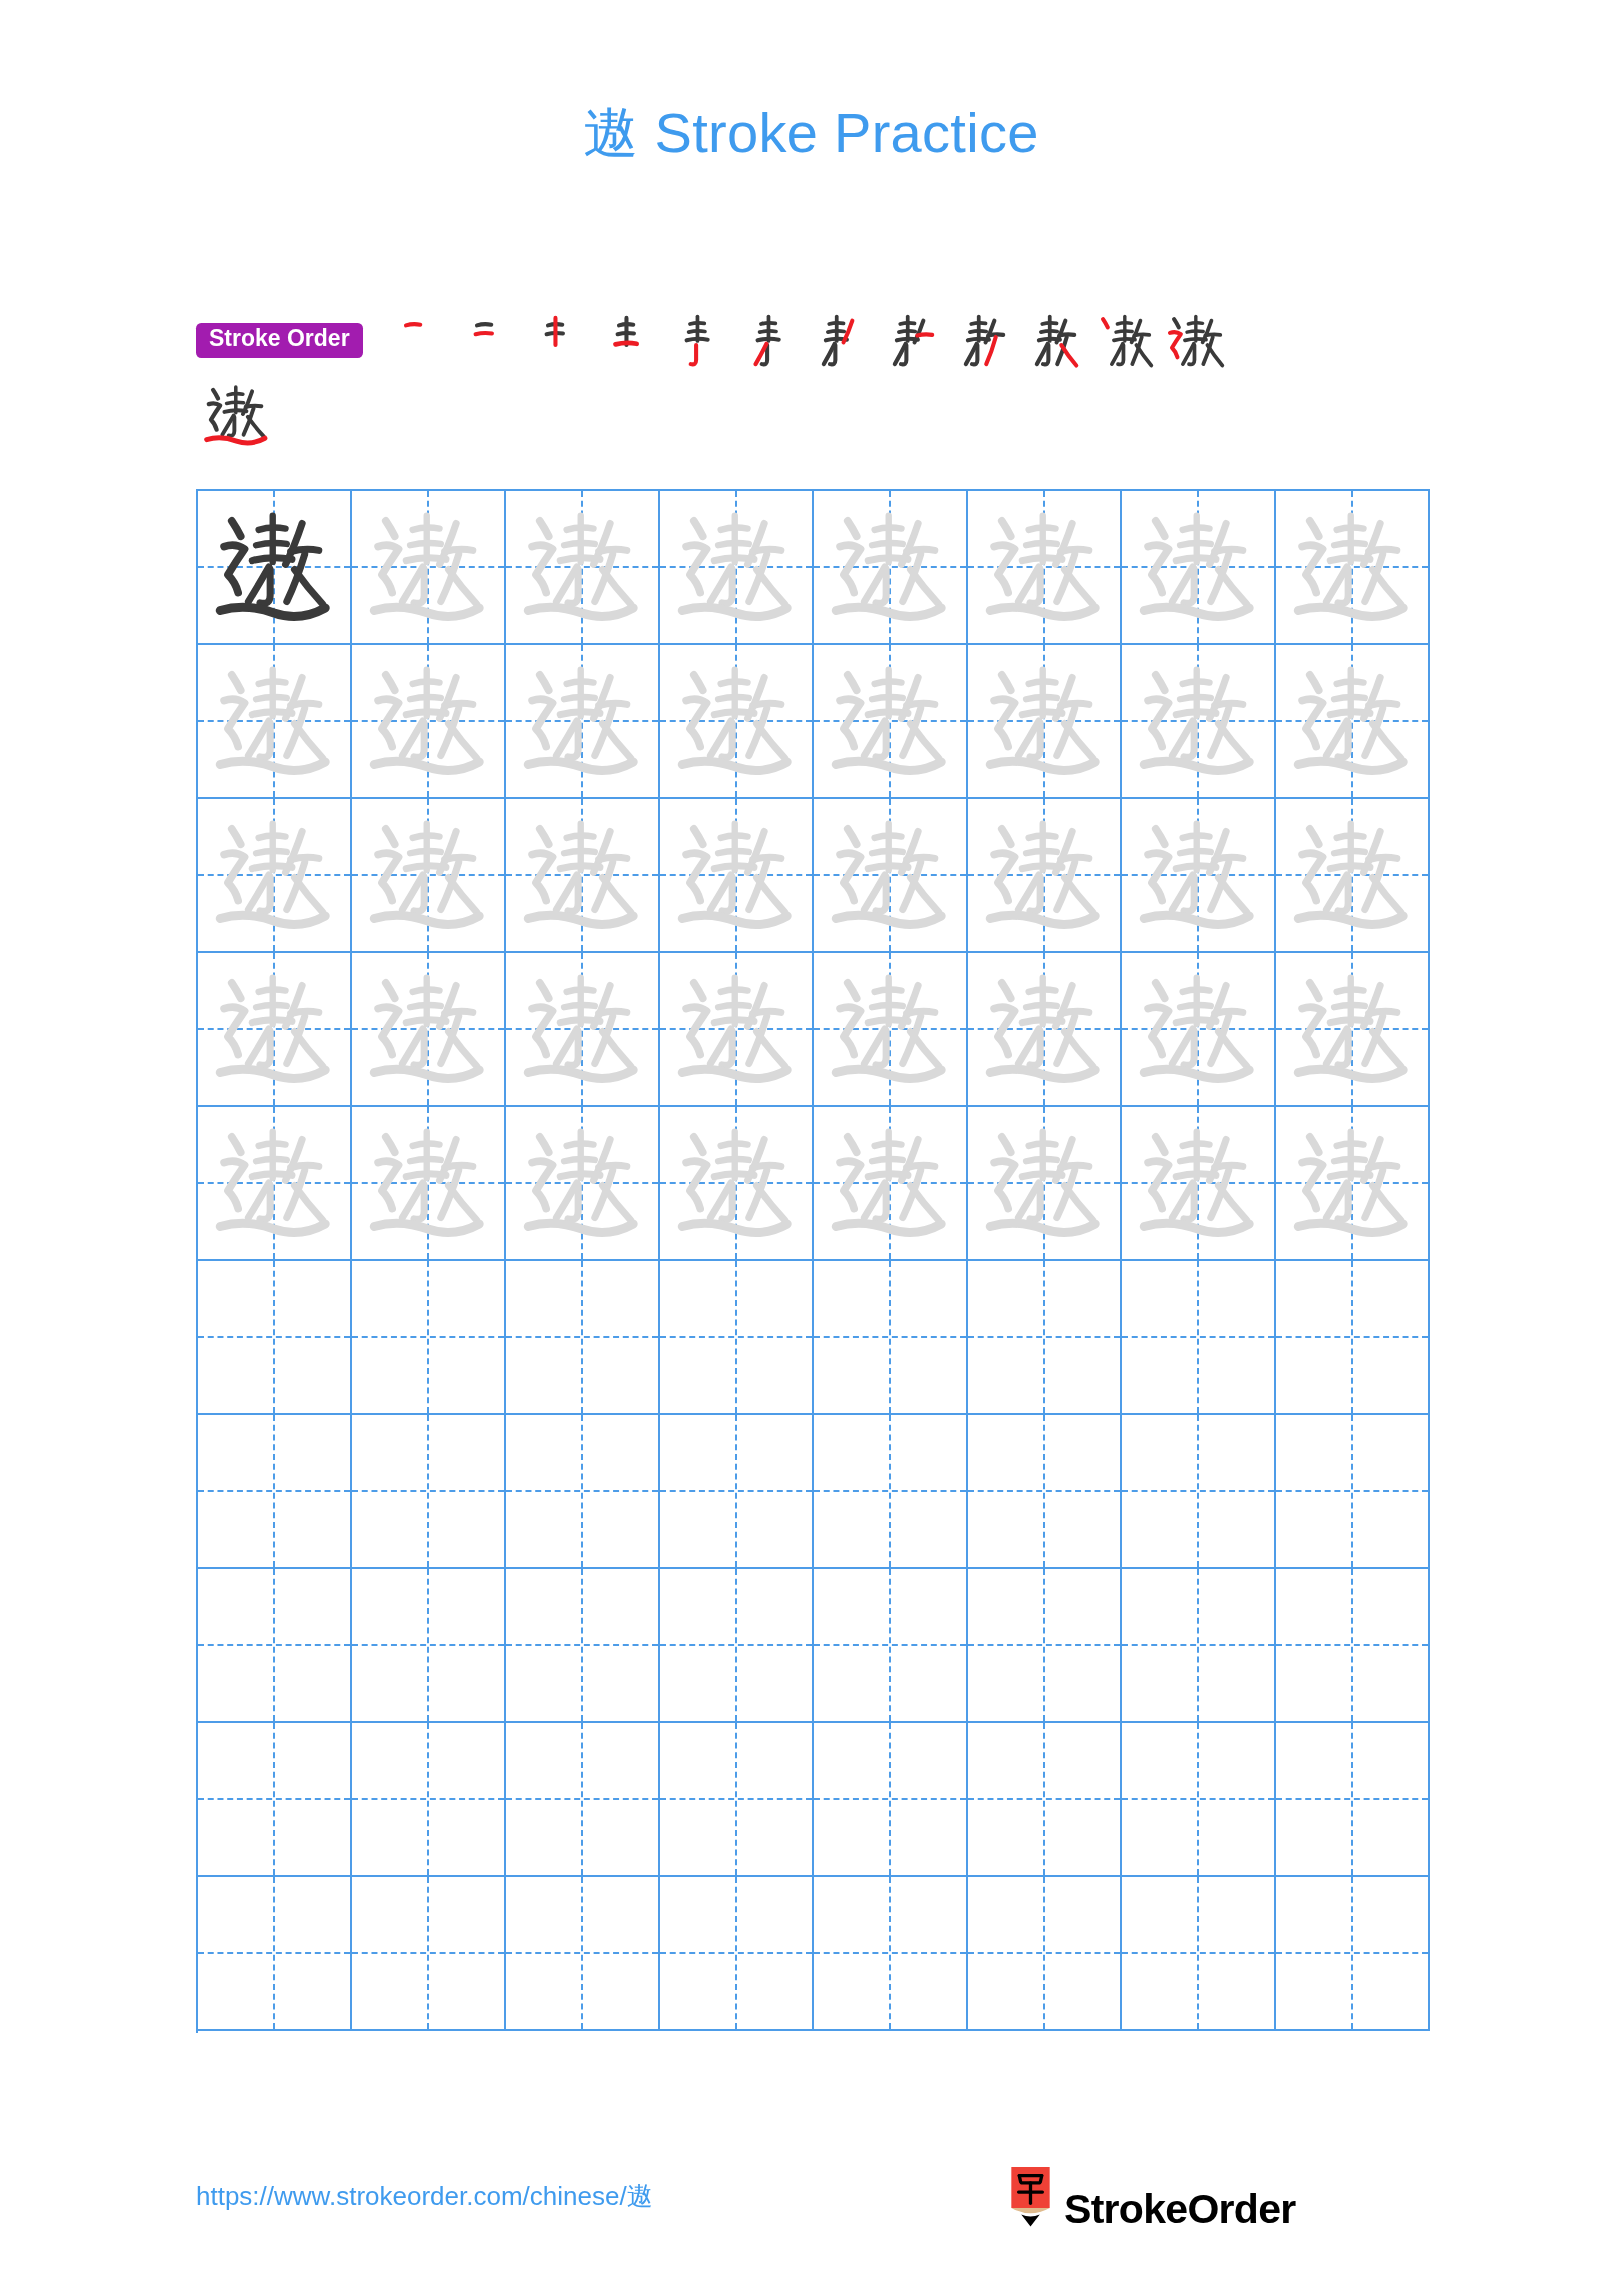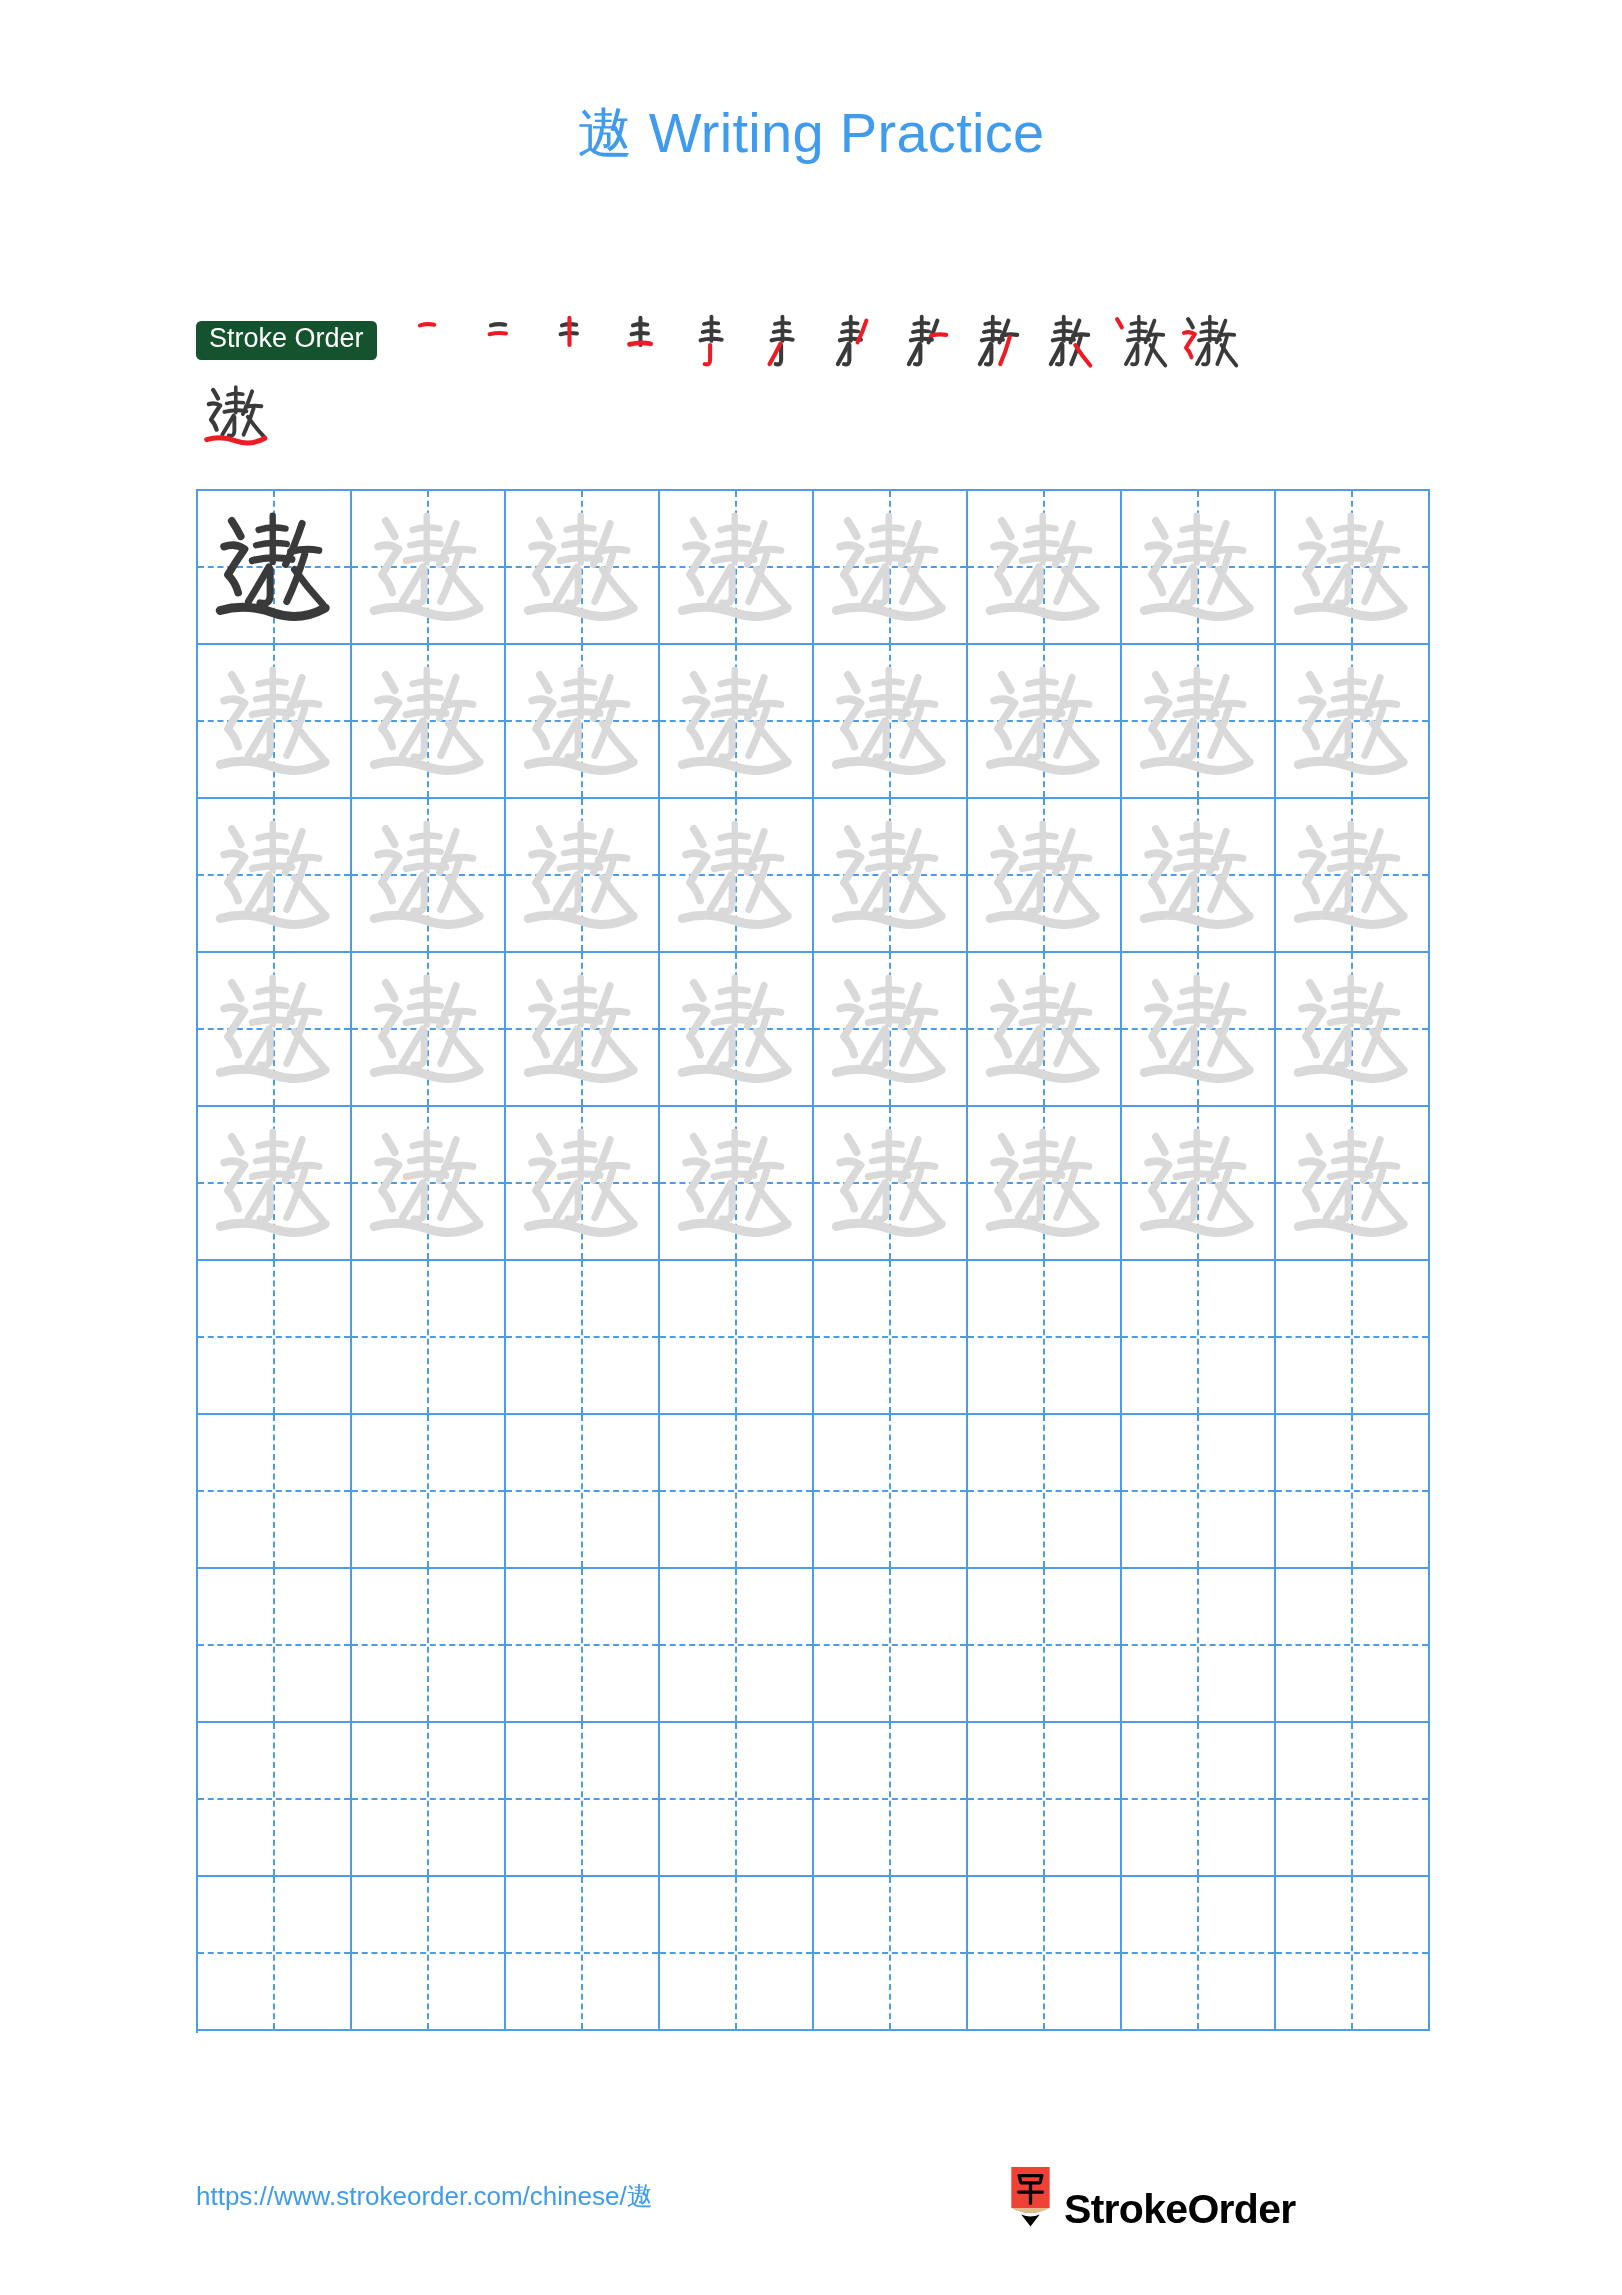--- a/index.html
+++ b/index.html
@@ -41,24 +41,24 @@
     width: 1237px;
   }
   .so-row {
     display: flex;
     align-items: center;
     min-height: 71px;
     flex-wrap: wrap;
   }
   .so-badge {
     display: inline-block;
-    background: #14532d;
+    background: #a21caf;
     color: #ffffff;
-    font-size: 27px;
-    font-weight: 400;
+    font-size: 23px;
+    font-weight: 700;
     padding: 3.9px 13px 7.9px 13px;
     border-radius: 5.2px;
     line-height: 1.0;
     margin-right: 17px;
     white-space: nowrap;
   }
   .so-step {
     width: 71px;
     height: 68px;
     position: relative;
@@ -166,21 +166,21 @@
     color: #000000;
     letter-spacing: -0.7px;
     white-space: nowrap;
     line-height: 1;
   }
 </style>
 </head>
 <body>
 
 <div class="page-title">
-  <span class="han">遨</span><span> Writing Practice</span>
+  <span class="han">遨</span><span> Stroke Practice</span>
 </div>
 
 <div class="stroke-order-block">
 
   <div class="so-row">
     <span class="so-badge">Stroke Order</span>
 
     <div class="so-step">
       <svg viewBox="0 0 100 100" xmlns="http://www.w3.org/2000/svg">
         <g fill="none" stroke-linecap="round" stroke-linejoin="round">

